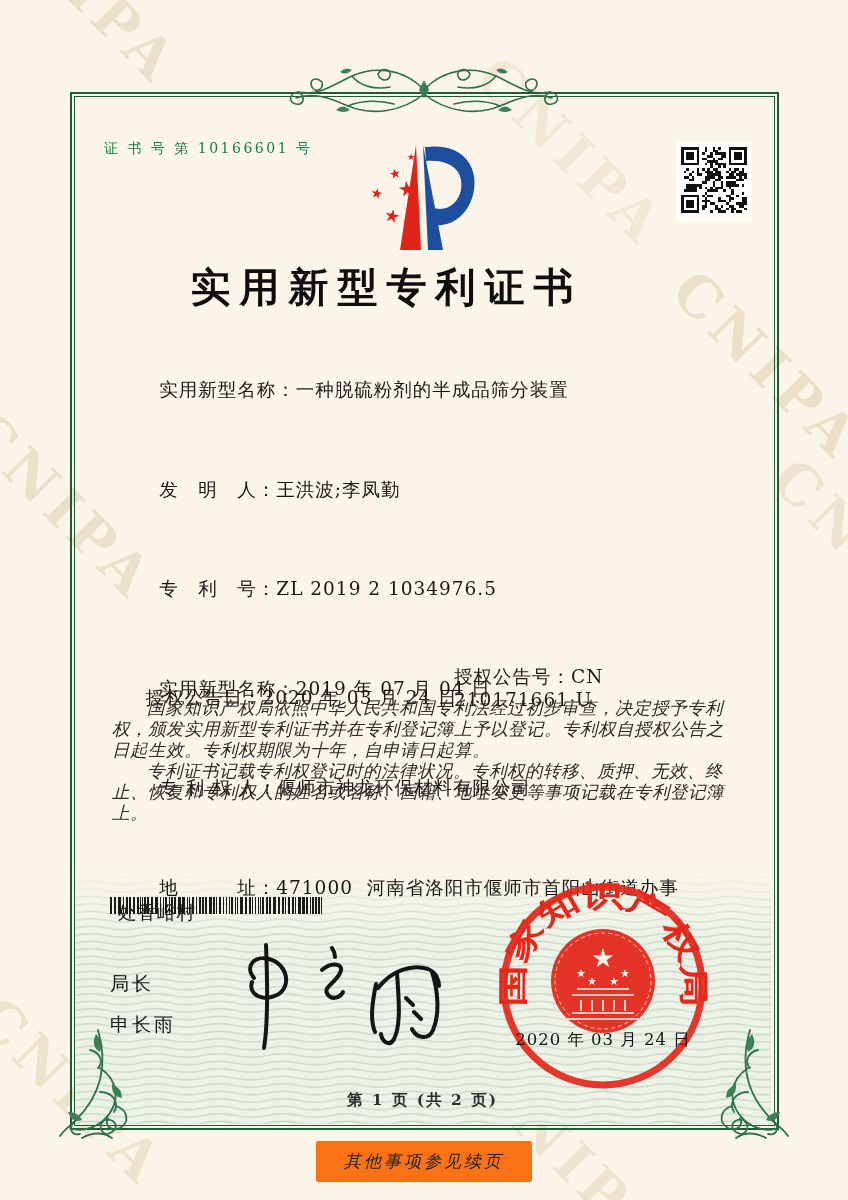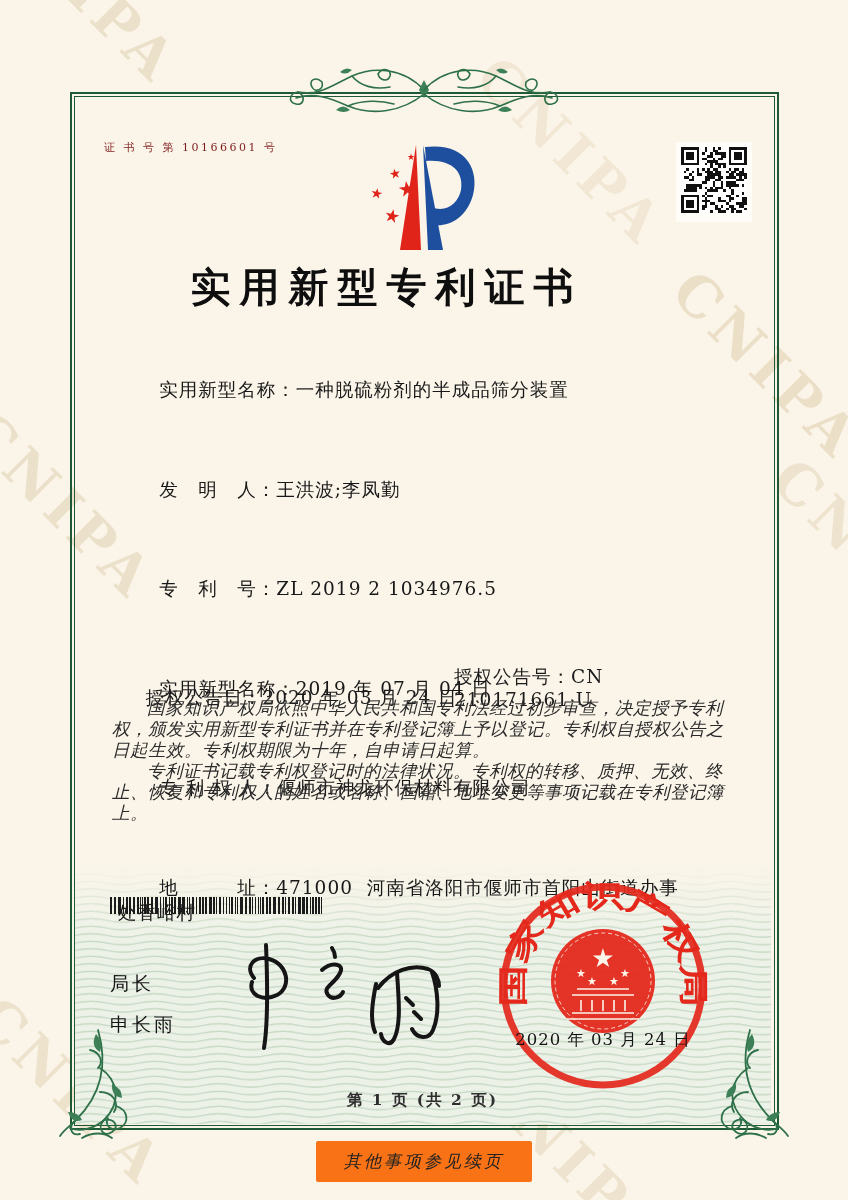--- a/index.html
+++ b/index.html
@@ -17,21 +17,21 @@
   }
   
   .frame{
     position:absolute; left:70px; top:92px; width:705px; height:1034px;
     border:2.5px solid #1e5a36;
   }
   .frame-inner{position:absolute; inset:2px; border:1px solid #1e5a36;}
   
   .waveband{position:absolute; left:75px; top:864px; width:696px; height:260px;}
   
-  .cert-no{position:absolute; left:104px; top:140px; font-size:11px; letter-spacing:2.5px; color:#7f1d1d; white-space:pre-wrap;}
+  .cert-no{position:absolute; left:104px; top:140px; font-size:14px; letter-spacing:2.5px; color:#15803d; white-space:pre-wrap;}
   .qr-box{position:absolute; left:676px; top:142px; background:#fffdf7; padding:5px;}
   .logo{position:absolute; left:364px; top:138px;}
   .title{
     position:absolute; left:70px; top:260px; width:633px; text-align:center;
     font-size:40px; font-weight:bold; letter-spacing:9px; color:#0e0e0e;
   }
   
   .fields{position:absolute; left:118px; top:356px; width:580px; font-size:18.5px; color:#181818;}
   .frow{margin-bottom:32.5px; white-space:pre-wrap; letter-spacing:1px;}
   .frow .lbl{white-space:pre-wrap;}

